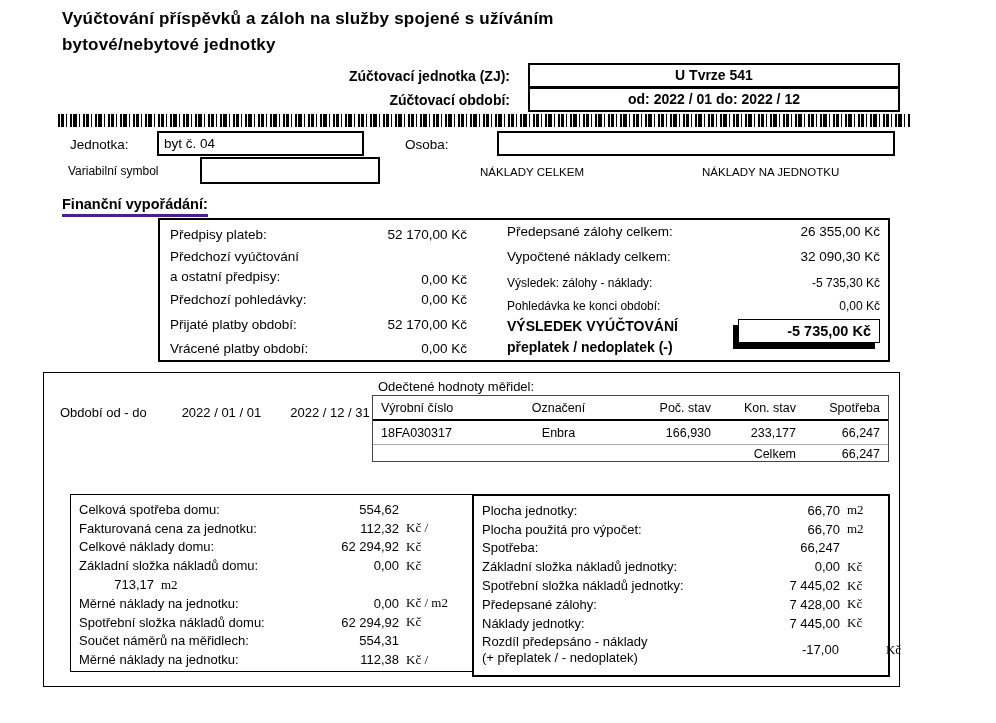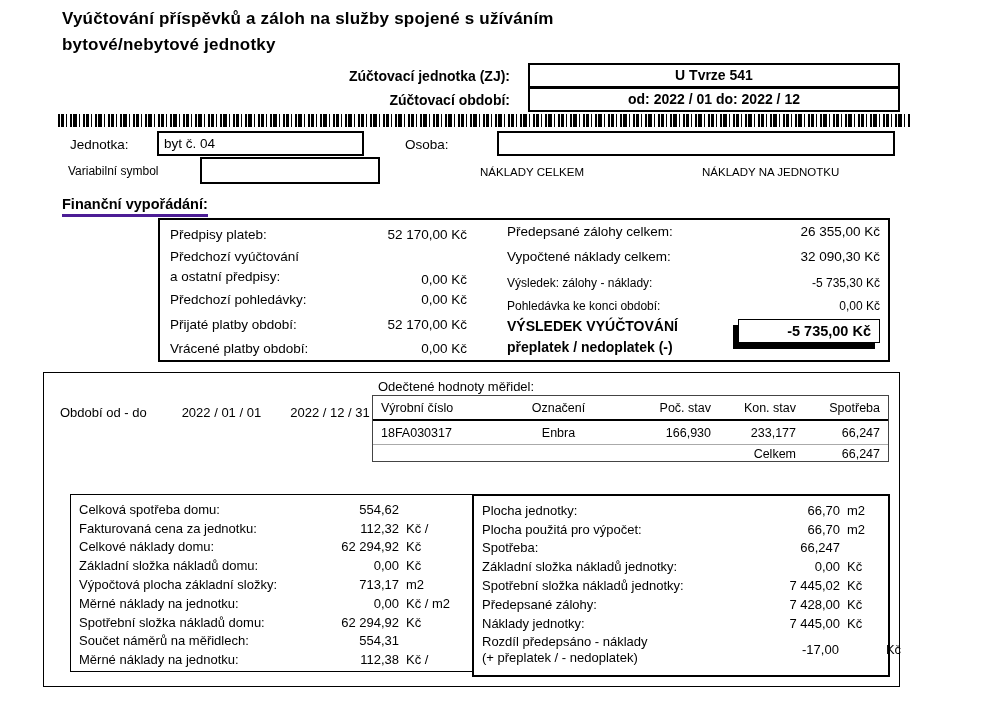--- a/index.html
+++ b/index.html
@@ -34,21 +34,21 @@
   .c1{width:115px;padding-left:8px;text-align:left;}
   .c2{width:125px;text-align:center;}
   .c3{width:90px;text-align:right;}
   .c4{width:85px;text-align:right;}
   .c5{width:84px;text-align:right;}
   .cost-head{font-size:13.5px;font-weight:normal;margin-top:20px;}
   .cost-box{box-sizing:border-box;background:#fff;padding-top:5px;}
   .crow{display:flex;align-items:center;height:18.8px;font-size:13px;padding-left:8px;}
   .crow .cl{flex:0 0 auto;}
   .crow .cv{text-align:right;}
-  .crow .cu{margin-left:7px;}
+  .crow .cu{margin-left:7px;font-family:Liberation Serif, serif;}
   .zl .cl{width:245px;} .zl .cv{width:75px;}
   .ul .cl{width:280px;} .ul .cv{width:78px;}
   .crow2{height:34px;gap:40px;}
   .crow2 .cl div{line-height:16px;}
 </style>
 </head>
 <body>
 
 <div class="page">
 
@@ -187,21 +187,20 @@
       <span class="cl">Celkové náklady domu:</span>
       <span class="cv">62 294,92</span>
       <span class="cu">Kč</span>
     </div>
     <div class="crow zl">
       <span class="cl">Základní složka nákladů domu:</span>
       <span class="cv">0,00</span>
       <span class="cu">Kč</span>
     </div>
     <div class="crow zl">
-      <span class="cl">Výpočtová plocha základní složky:</span>
       <span class="cv">713,17</span>
       <span class="cu">m2</span>
     </div>
     <div class="crow zl">
       <span class="cl">Měrné náklady na jednotku:</span>
       <span class="cv">0,00</span>
       <span class="cu">Kč / m2</span>
     </div>
     <div class="crow zl">
       <span class="cl">Spotřební složka nákladů domu:</span>

